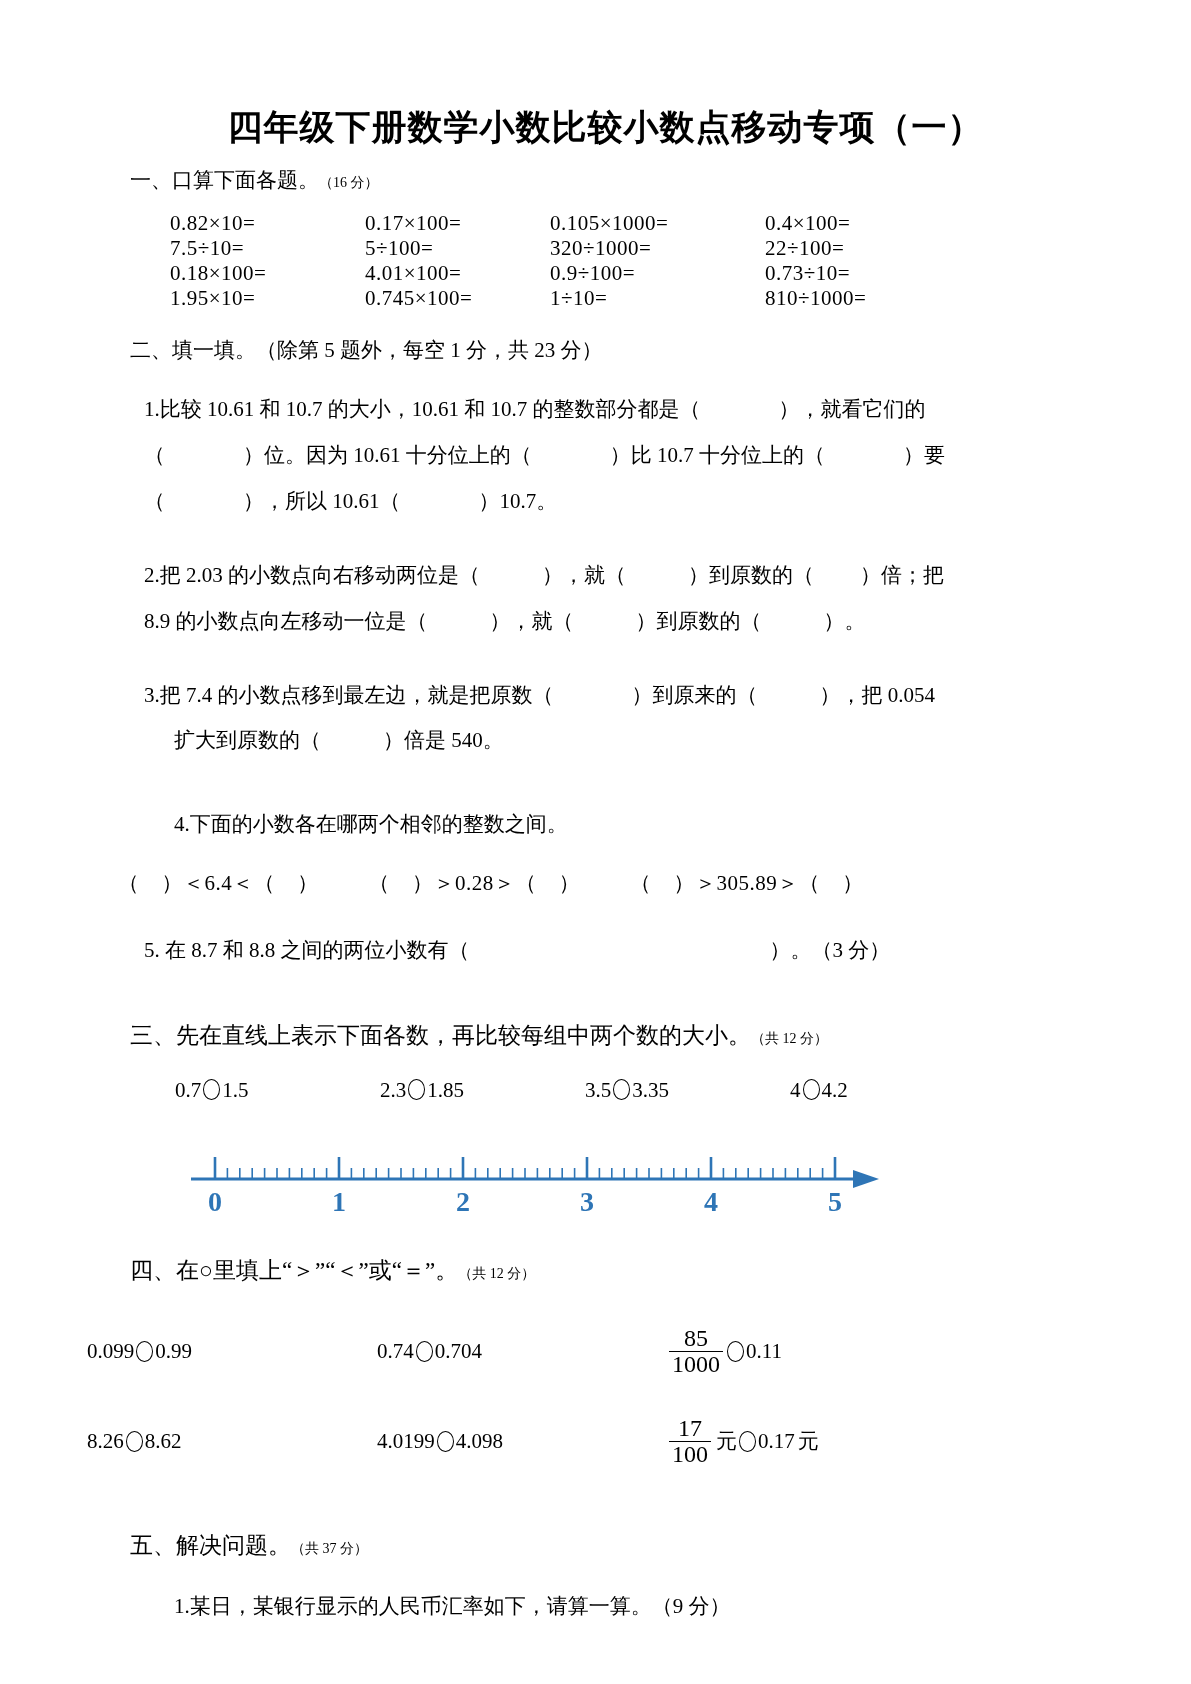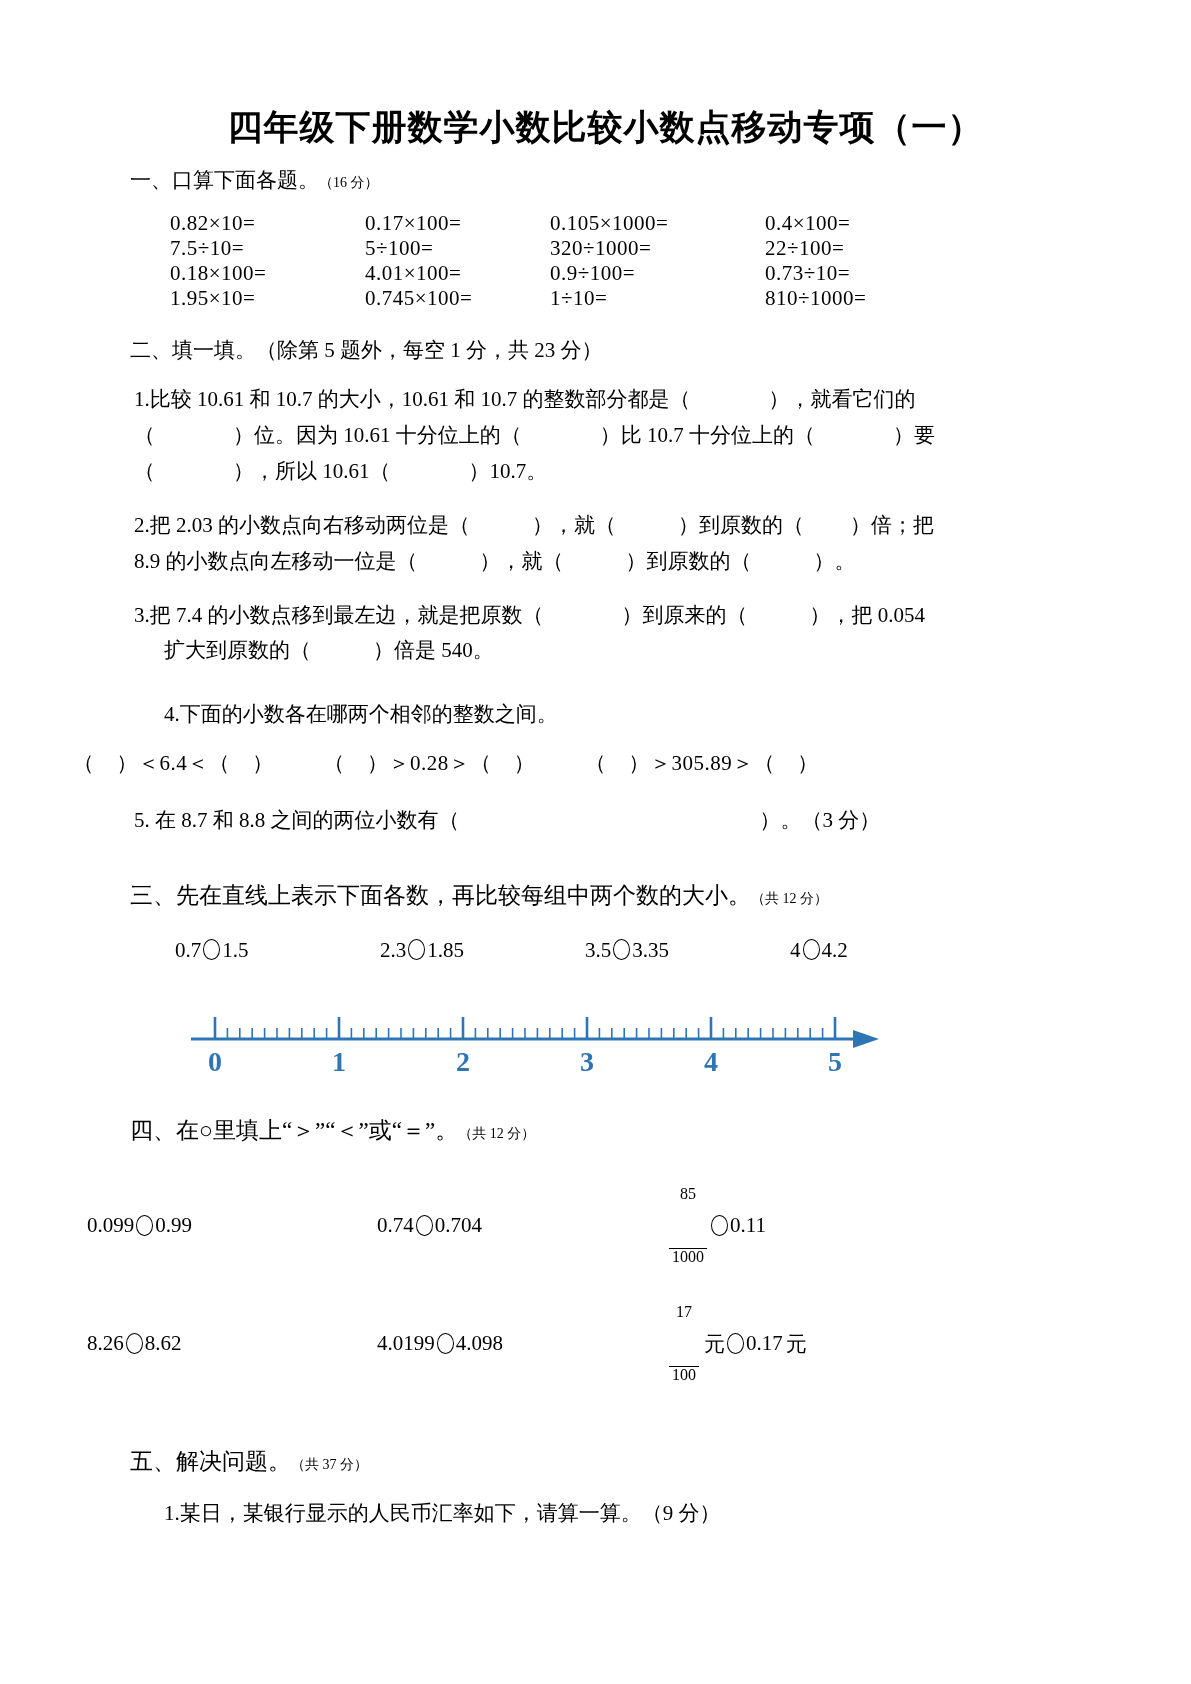--- a/index.html
+++ b/index.html
@@ -61,35 +61,35 @@
     white-space: nowrap;
     letter-spacing: 0.5px;
   }
 
   
   .fill-line {
     font-size: 21px;
     padding-left: 130px;
     padding-right: 110px;
     line-height: 1.52;
-    margin: 4px;
+    margin: 14px;
     white-space: nowrap;
   }
   .fill-line.indent {
     padding-left: 160px;
   }
   .blank-s { display: inline-block; width: 46px; }
   .blank-m { display: inline-block; width: 62px; }
   .blank-l { display: inline-block; width: 78px; }
   .blank-xl { display: inline-block; width: 300px; }
   .blank-tiny { display: inline-block; width: 22px; }
 
   .q-row {
     font-size: 21px;
-    padding-left: 73px;
+    padding-left: 118px;
     margin: 0;
     white-space: nowrap;
     letter-spacing: 0.5px;
   }
   .q-row .gap { display: inline-block; width: 44px; }
 
   
   .circ {
     display: inline-block;
     width: 17px;
@@ -127,22 +127,21 @@
     margin: 0;
   }
   .cmp-row .cmp { width: 290px; white-space: nowrap; display: flex; align-items: center; }
   .frac {
     display: inline-flex;
     flex-direction: column;
     align-items: center;
     vertical-align: middle;
     margin: 0 2px;
     line-height: 1.05;
-    font-size: 16px;
-    gap: 45px;
+    font-size: 24px;
   }
   .frac .num { padding: 0 3px; }
   .frac .den { padding: 0 3px; border-top: 1.4px solid #000; }
   .unit { margin-left: 3px; }
 
   .spacer-sm { height: 14px; }
   .spacer-md { height: 24px; }
   .spacer-lg { height: 38px; }
 </style>
 </head>

